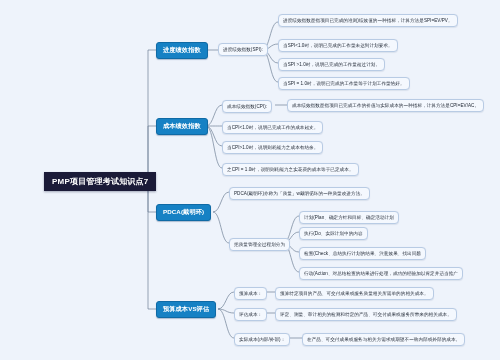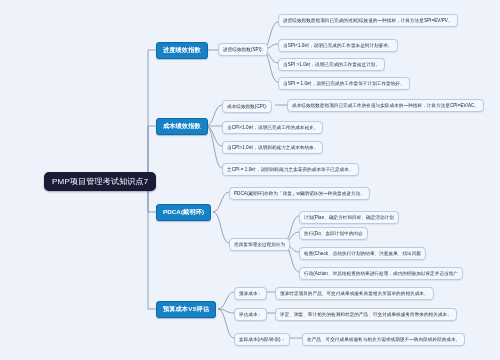--- a/index.html
+++ b/index.html
@@ -22,25 +22,26 @@
   .node {
     position:absolute;
     display:flex;
     align-items:center;
     white-space:nowrap;
   }
   
   .root {
     background:#1b1b38;
     color:#ffffff;
-    border-radius:5px;
+    border-radius:0;
     padding:4px 8px;
     font-size:8px;
     letter-spacing:.2px;
     box-shadow:0 1px 2px rgba(20,25,60,.35);
+    font-weight:bold;
   }
   
   .branch {
     background:#1681c4;
     color:#ffffff;
     border:1px solid #0f6aa5;
     border-radius:3px;
     padding:3px 6px;
     font-size:6.2px;
     font-weight:bold;

